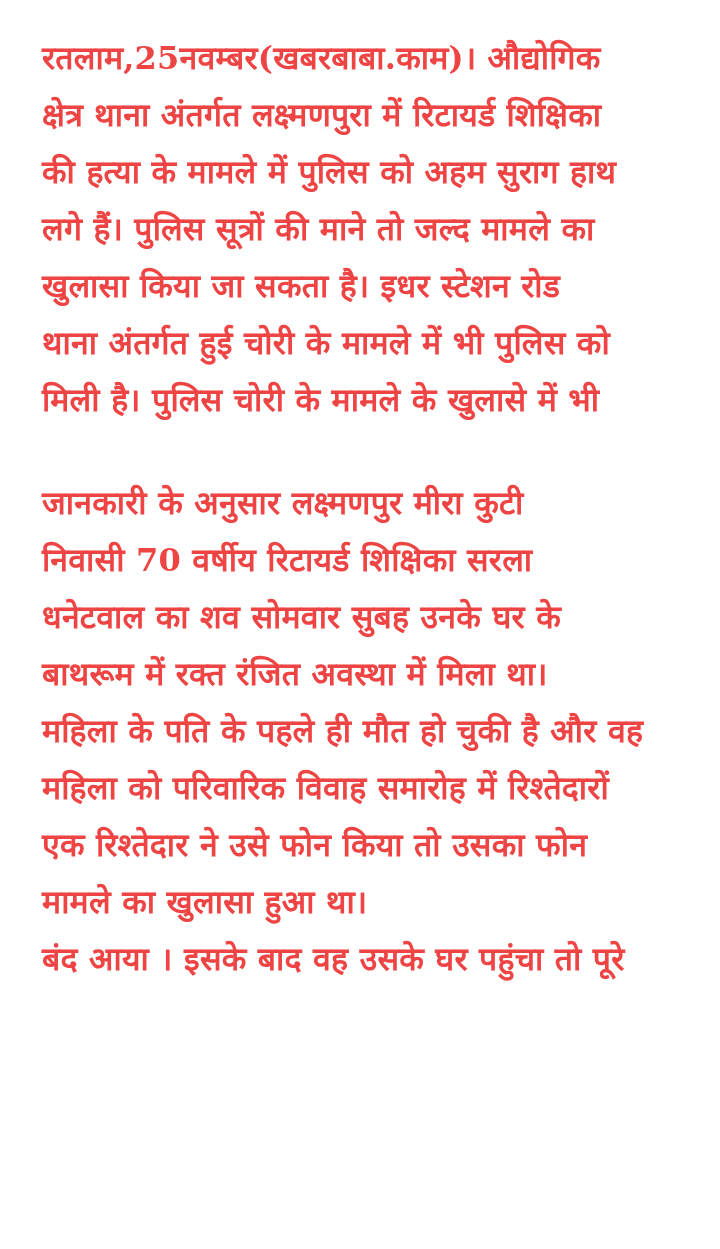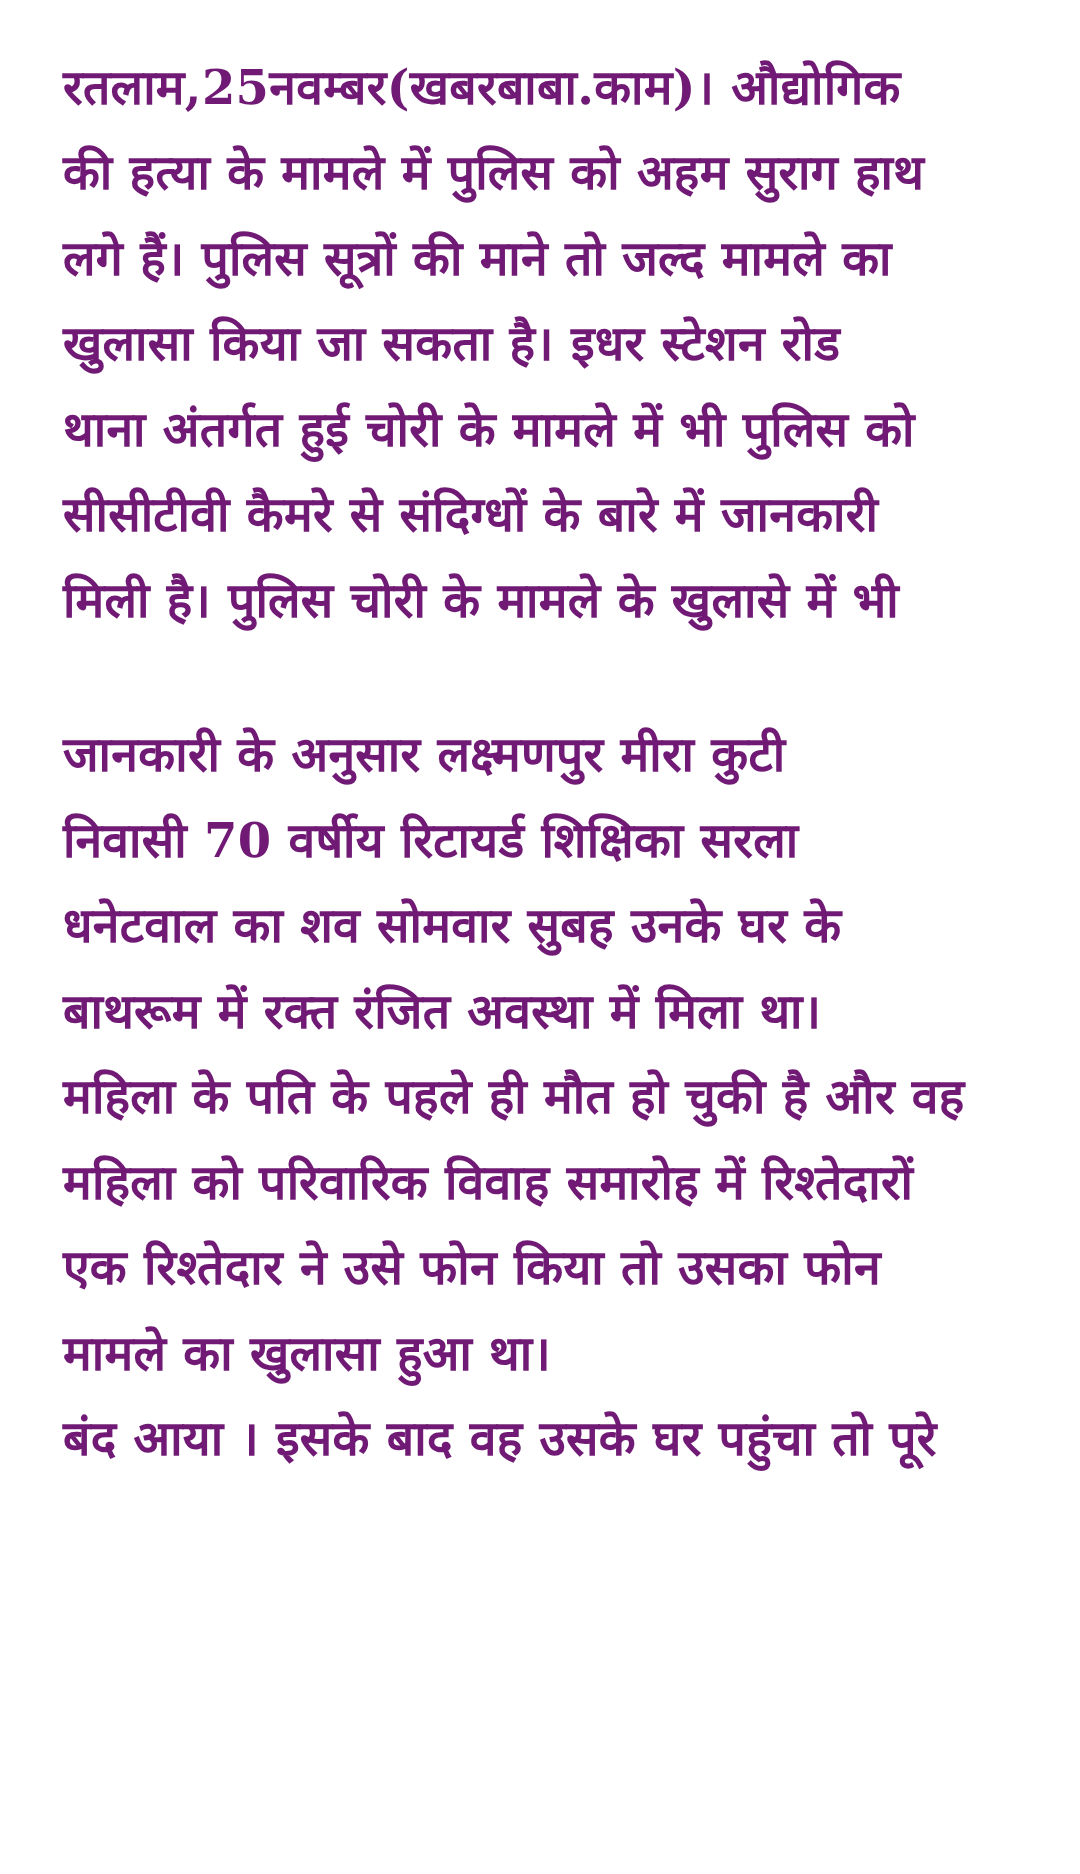--- a/index.html
+++ b/index.html
@@ -32,37 +32,37 @@
     }
 
     .para + .para {
       margin-top: 46px;
     }
 
     .line {
       font-size: 32px;
       line-height: 57px;
       font-weight: 600;
-      color: #701a75;
+      color: #ef4444;
       white-space: nowrap;
       letter-spacing: 0.2px;
     }
   </style>
 </head>
 <body>
 
 <div class="page">
   <article class="article" id="article">
       <div class="para">
         <div class="line">रतलाम,25नवम्बर(खबरबाबा.काम)। औद्योगिक</div>
+        <div class="line">क्षेत्र थाना अंतर्गत लक्ष्मणपुरा में रिटायर्ड शिक्षिका</div>
         <div class="line">की हत्या के मामले में पुलिस को अहम सुराग हाथ</div>
         <div class="line">लगे हैं। पुलिस सूत्रों की माने तो जल्द मामले का</div>
         <div class="line">खुलासा किया जा सकता है। इधर स्टेशन रोड</div>
         <div class="line">थाना अंतर्गत हुई चोरी के मामले में भी पुलिस को</div>
-        <div class="line">सीसीटीवी कैमरे से संदिग्धों के बारे में जानकारी</div>
         <div class="line">मिली है। पुलिस चोरी के मामले के खुलासे में भी</div>
       </div>
       <div class="para">
         <div class="line">जानकारी के अनुसार लक्ष्मणपुर मीरा कुटी</div>
         <div class="line">निवासी 70 वर्षीय रिटायर्ड शिक्षिका सरला</div>
         <div class="line">धनेटवाल का शव सोमवार सुबह उनके घर के</div>
         <div class="line">बाथरूम में रक्त रंजित अवस्था में मिला था।</div>
         <div class="line">महिला के पति के पहले ही मौत हो चुकी है और वह</div>
         <div class="line">महिला को परिवारिक विवाह समारोह में रिश्तेदारों</div>
         <div class="line">एक रिश्तेदार ने उसे फोन किया तो उसका फोन</div>

